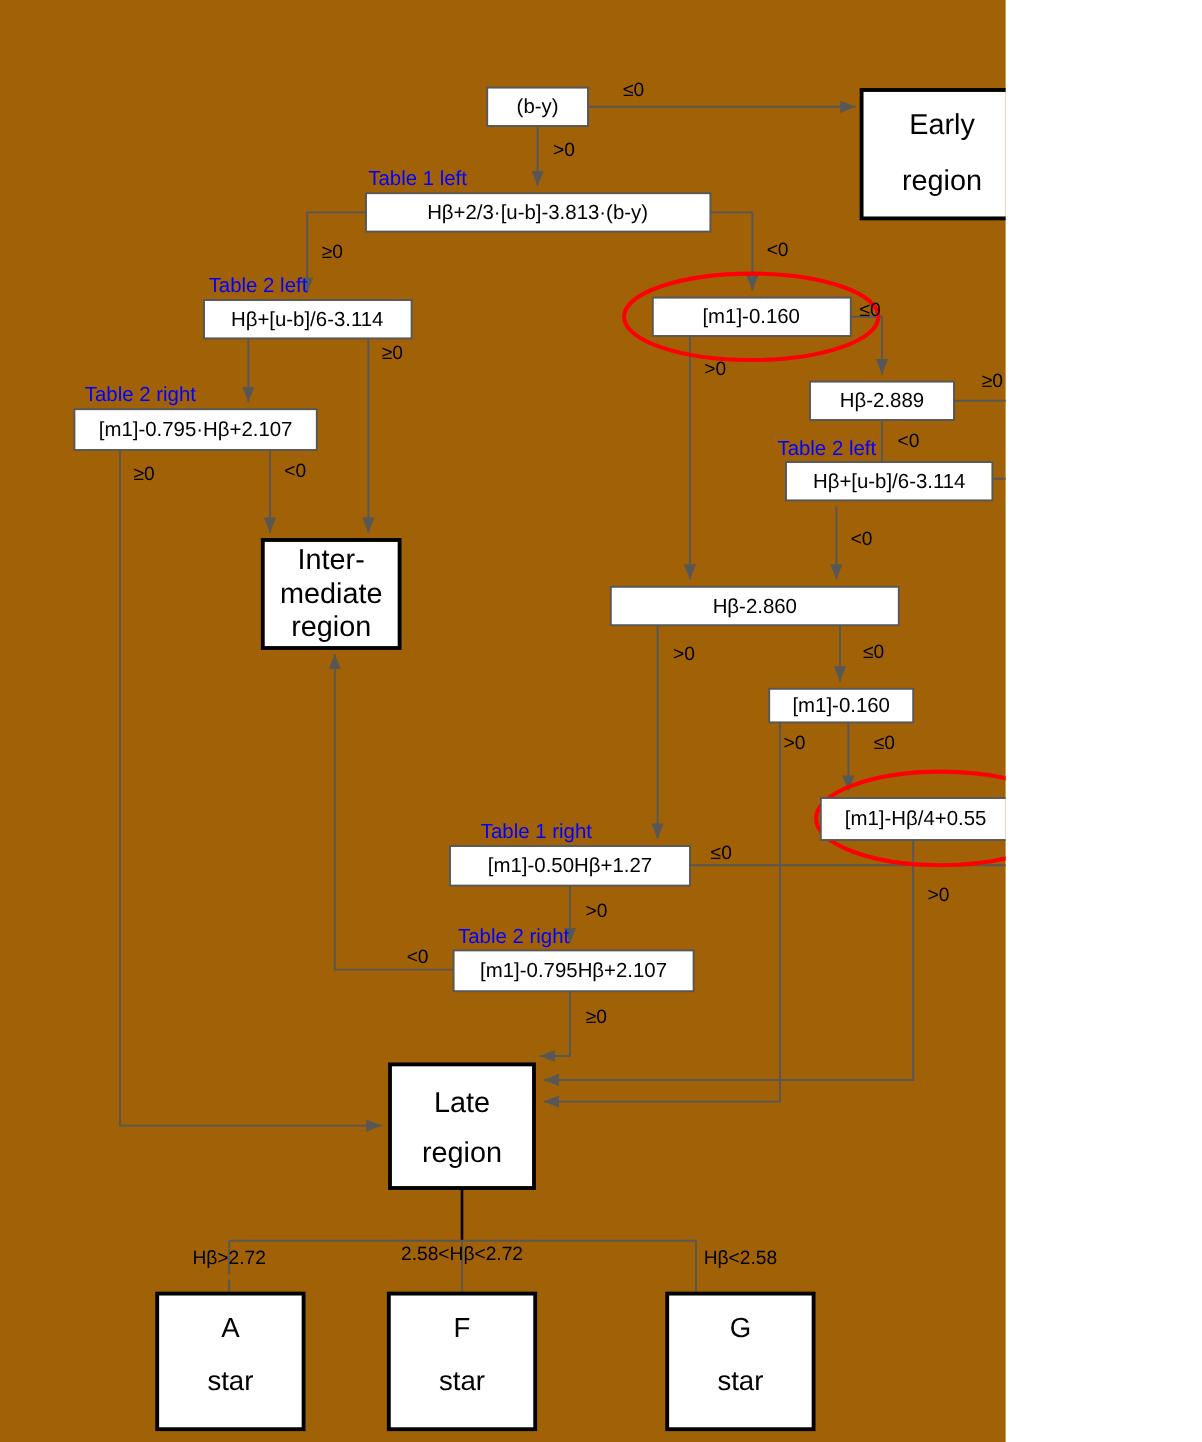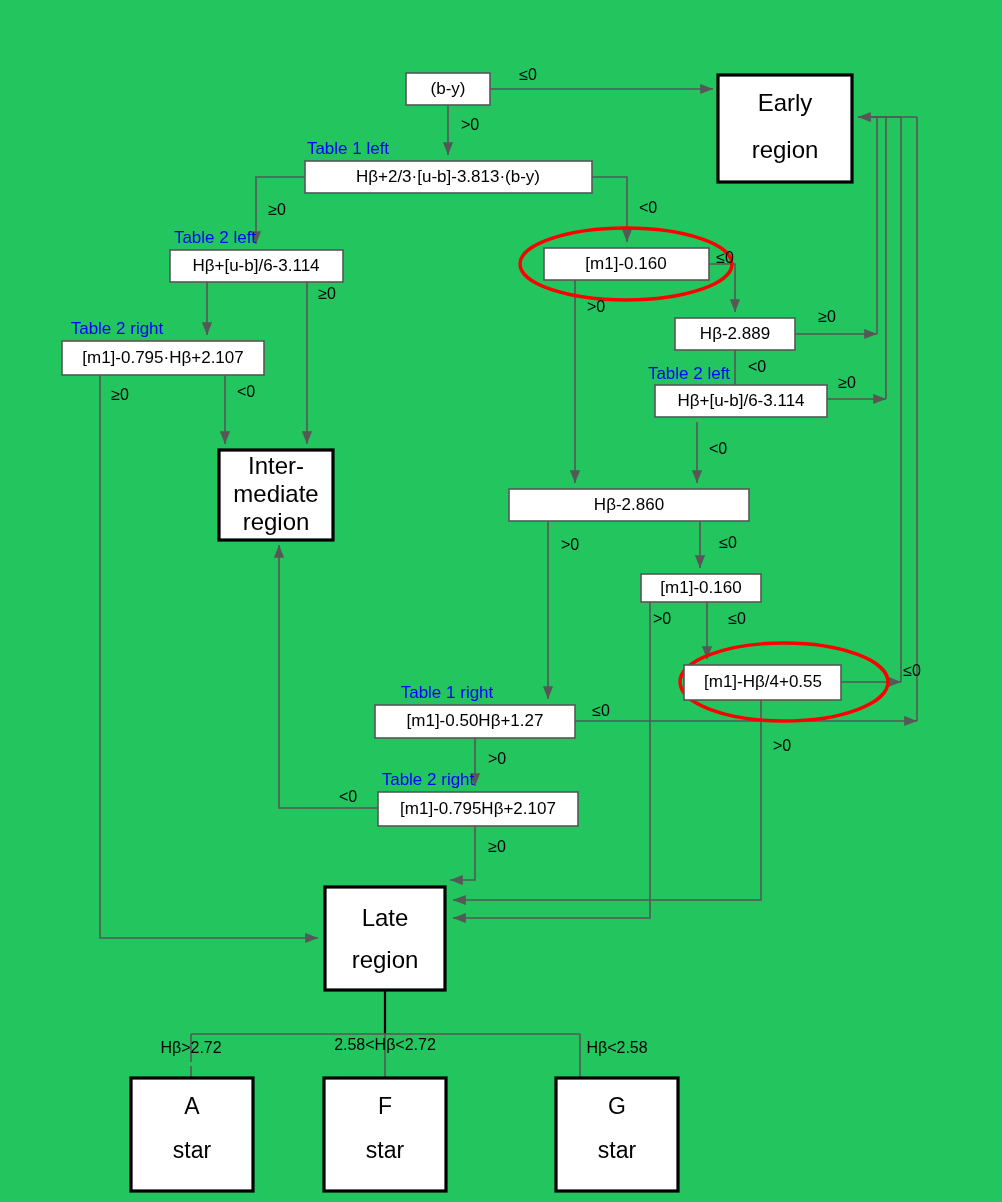--- a/index.html
+++ b/index.html
@@ -6,23 +6,23 @@
   html, body {
     margin: 0;
     padding: 0;
     background: #ffffff;
   }
   body {
     font-family: "Liberation Sans", sans-serif;
   }
   #page {
     position: relative;
-    width: 1002px;
+    width: 838px;
     height: 1202px;
-    background: #22c55e;
+    background: #a16207;
     overflow: hidden;
   }
   svg#flow {
     position: absolute;
     left: 0;
     top: 0;
     width: 1002px;
     height: 1202px;
   }
   .box-thin {

